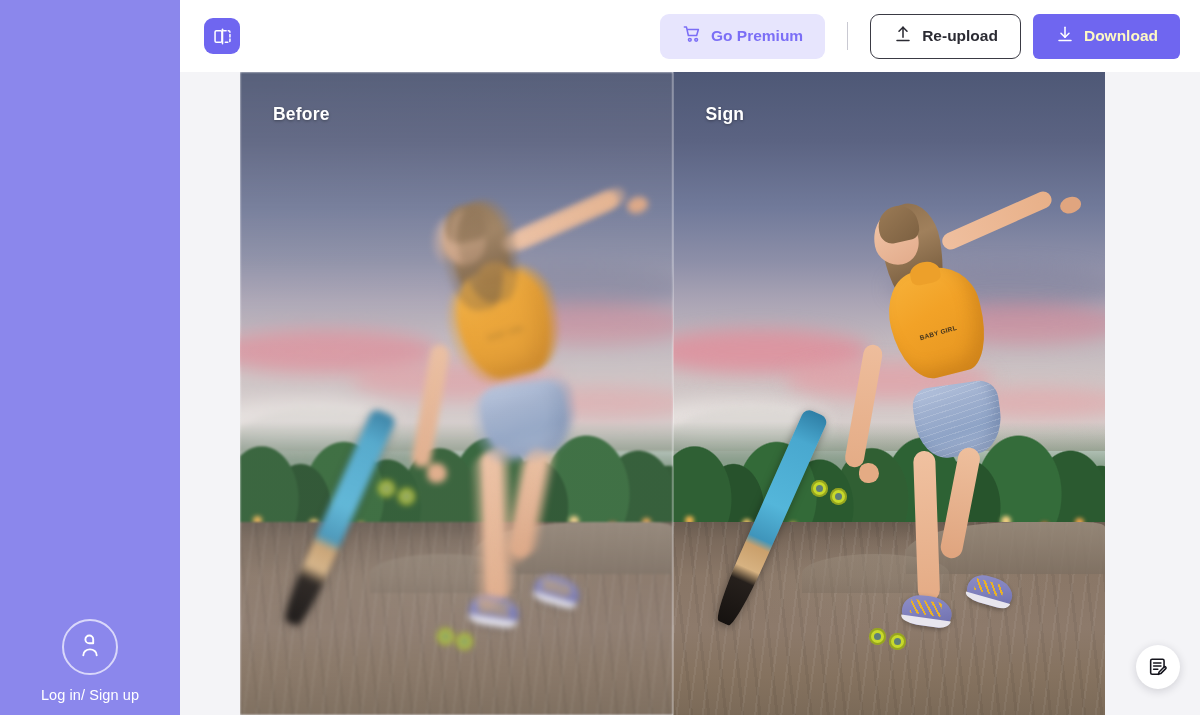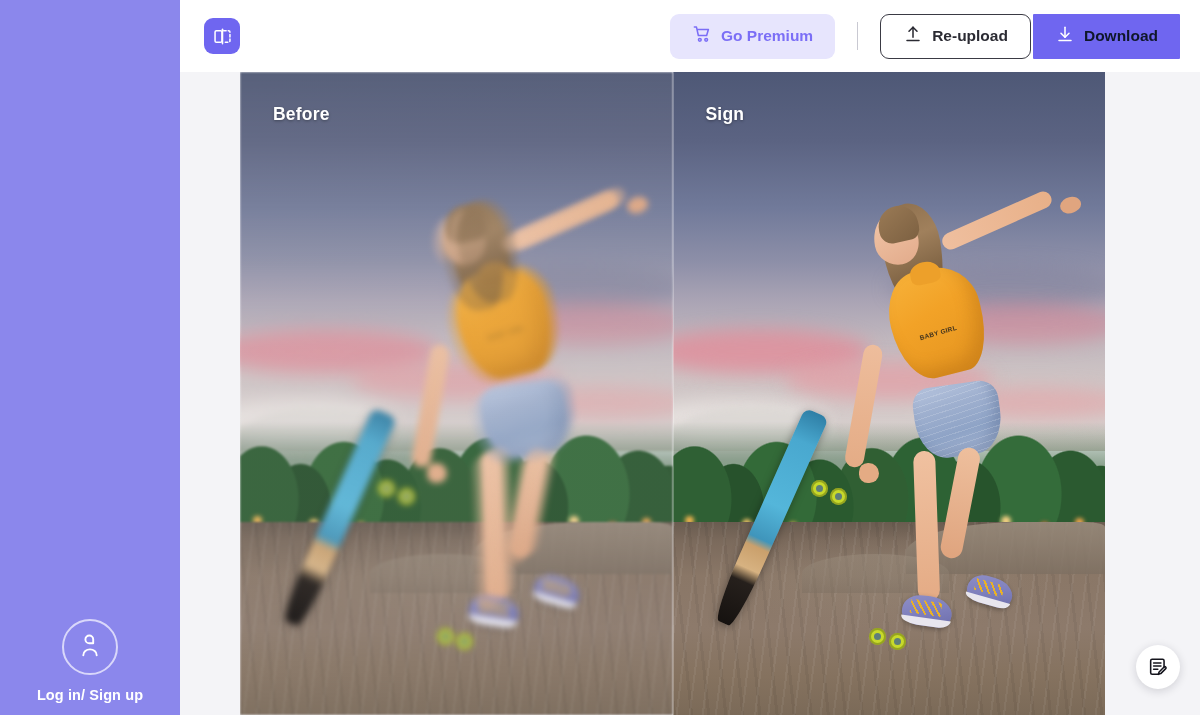--- a/index.html
+++ b/index.html
@@ -47,21 +47,21 @@
     display: flex; flex-direction: column;
     align-items: center; gap: 12px;
     cursor: pointer;
   }
   .avatar-circle {
     width: 56px; height: 56px; border-radius: 50%;
     border: 2px solid #d9d7fa;
     display: flex; align-items: center; justify-content: center;
   }
   .login-label {
-    color: #ffffff; font-size: 14.5px; font-weight: bold; letter-spacing: .1px;
+    color: #ffffff; font-size: 14.5px; font-weight: normal; letter-spacing: .1px;
   }
 
   
   .main { flex: 1 1 auto; height: 715px; position: relative; display: flex; flex-direction: column; }
 
   .topbar {
     height: 72px; flex: 0 0 72px;
     background: #ffffff;
     display: flex;
     align-items: center;
@@ -100,27 +100,27 @@
     background: #c9c9d2;
     margin: 0 22px;
   }
   .btn-reupload {
     height: 45px; padding: 0 22px;
     background: #ffffff;
     color: #2b2b33;
     border: 1.4px solid #3a3a44;
     border-radius: 9px;
     font-size: 15.5px;
-    margin-right: 2px;
+    margin-right: 12px;
   }
   .btn-download {
     height: 45px; padding: 0 22px;
     background: #6f66f0;
-    color: #0f172a;
-    border-radius: 1px;
+    color: #fef9c3;
+    border-radius: 6px;
     font-size: 15.5px;
   }
 
   .canvas {
     flex: 1 1 auto;
     background: #f4f4f7;
     position: relative;
     overflow: hidden;
   }
 

